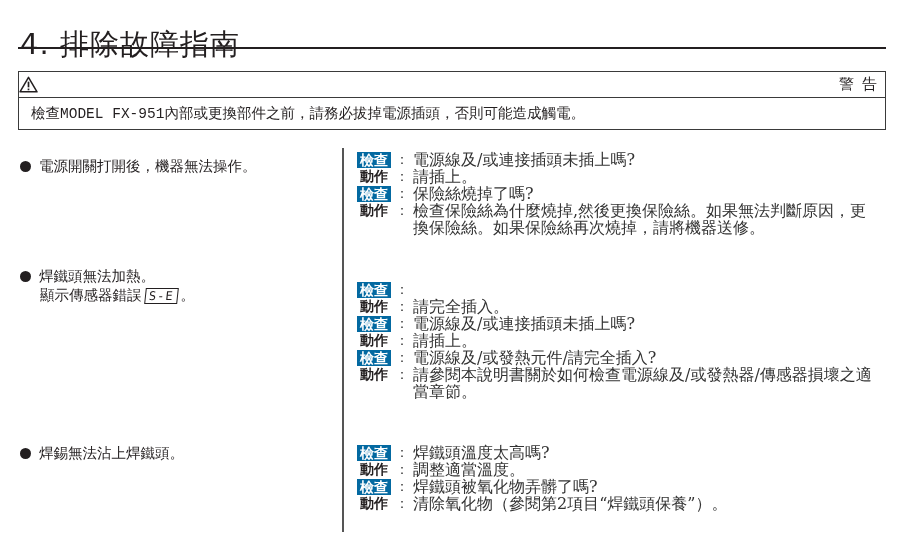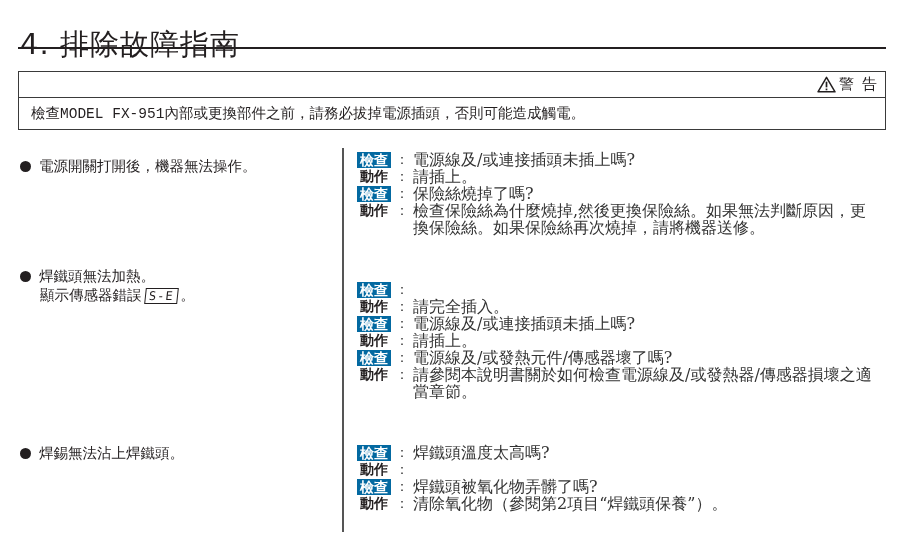--- a/index.html
+++ b/index.html
@@ -15,21 +15,21 @@
       position: absolute; left: 18px; top: 47px; width: 868px; height: 2px;
       background: #231f20;
     }
 
     .warning-box {
       position: absolute; left: 18px; top: 71px; width: 866px; height: 57px;
       border: 1.5px solid #3a3a3a;
     }
     .warning-head {
       height: 25px; border-bottom: 1.5px solid #3a3a3a;
-      display: flex; align-items: center; justify-content: flex-end;
+      display: flex; align-items: center; justify-content: space-between;
       font-size: 15px; font-family: "DejaVu Sans", "Liberation Sans", sans-serif;
     }
     .warning-head .tri { display: inline-block; width: 19px; height: 17px; margin-right: 3px; }
     .warning-head .wlabel { letter-spacing: 8px; }
     .warning-body {
       height: 30px; display: flex; align-items: center; padding-left: 12px;
       font-size: 14.5px; font-family: Liberation Mono, monospace;
     }
 
     .divider {
@@ -129,41 +129,42 @@
       <span class="txt">電源線及/或連接插頭未插上嗎?</span>
     </div>
   <div class="step">
       <span class="lbl">動作</span>
       <span class="colon">：</span>
       <span class="txt">請插上。</span>
     </div>
   <div class="step">
       <span class="lbl check">檢查</span>
       <span class="colon">：</span>
-      <span class="txt">電源線及/或發熱元件/傳感器壞了嗎?</span>
+      <span class="txt">電源線及/或發熱元件/請完全插入?</span>
     </div>
   <div class="step">
       <span class="lbl">動作</span>
       <span class="colon">：</span>
       <span class="txt" style="padding-right:8px;">請參閱本說明書關於如何檢查電源線及/或發熱器/傳感器損壞之適當章節。</span>
     </div>
 </div>
 
 <div class="symptom" style="top:444px;">
   <div><span class="bullet"></span><span>焊錫無法沾上焊鐵頭。</span></div>
 </div>
 <div class="steps" style="top:444px;">
   <div class="step">
       <span class="lbl check">檢查</span>
       <span class="colon">：</span>
       <span class="txt">焊鐵頭溫度太高嗎?</span>
     </div>
   <div class="step">
       <span class="lbl">動作</span>
       <span class="colon">：</span>
+      <span class="txt">調整適當溫度。</span>
     </div>
   <div class="step">
       <span class="lbl check">檢查</span>
       <span class="colon">：</span>
       <span class="txt">焊鐵頭被氧化物弄髒了嗎?</span>
     </div>
   <div class="step">
       <span class="lbl">動作</span>
       <span class="colon">：</span>
       <span class="txt">清除氧化物（參閱第2項目“焊鐵頭保養”）。</span>

